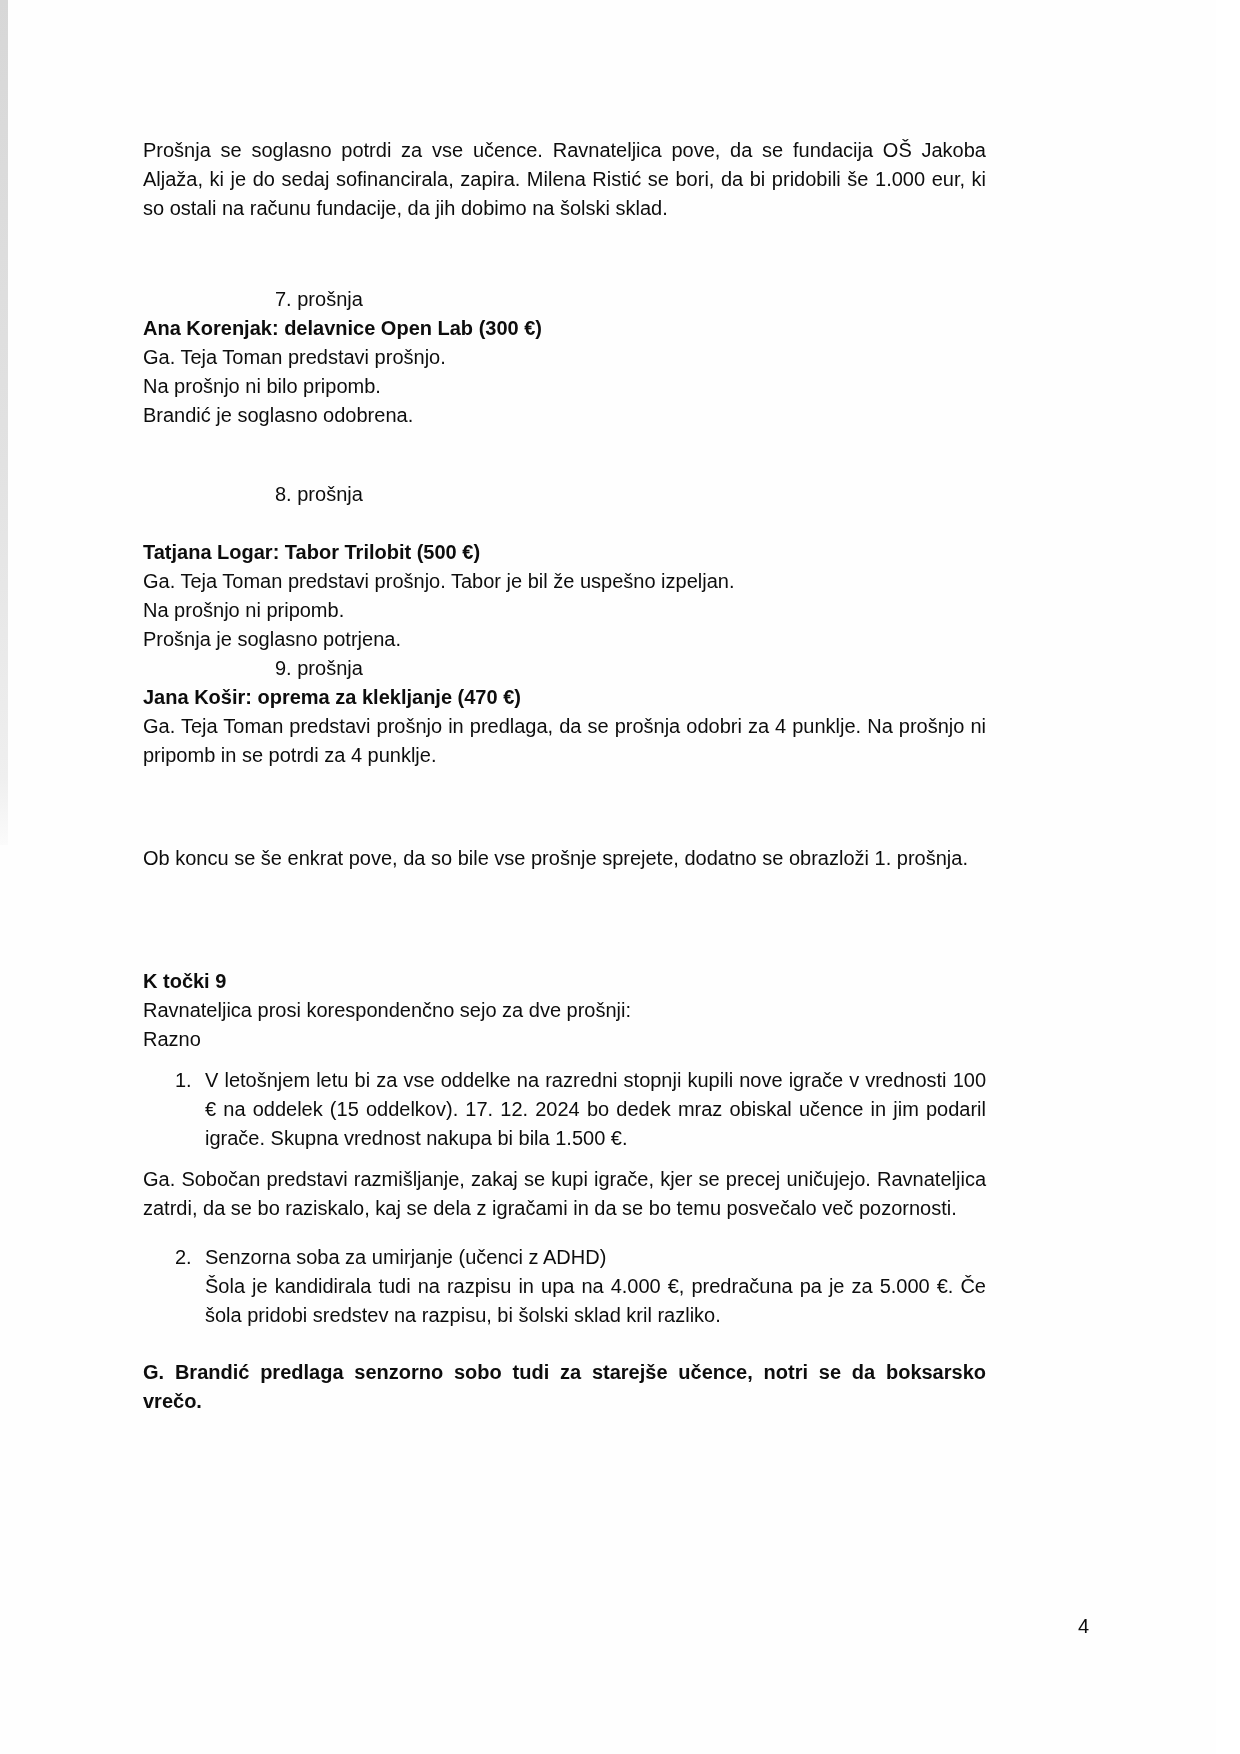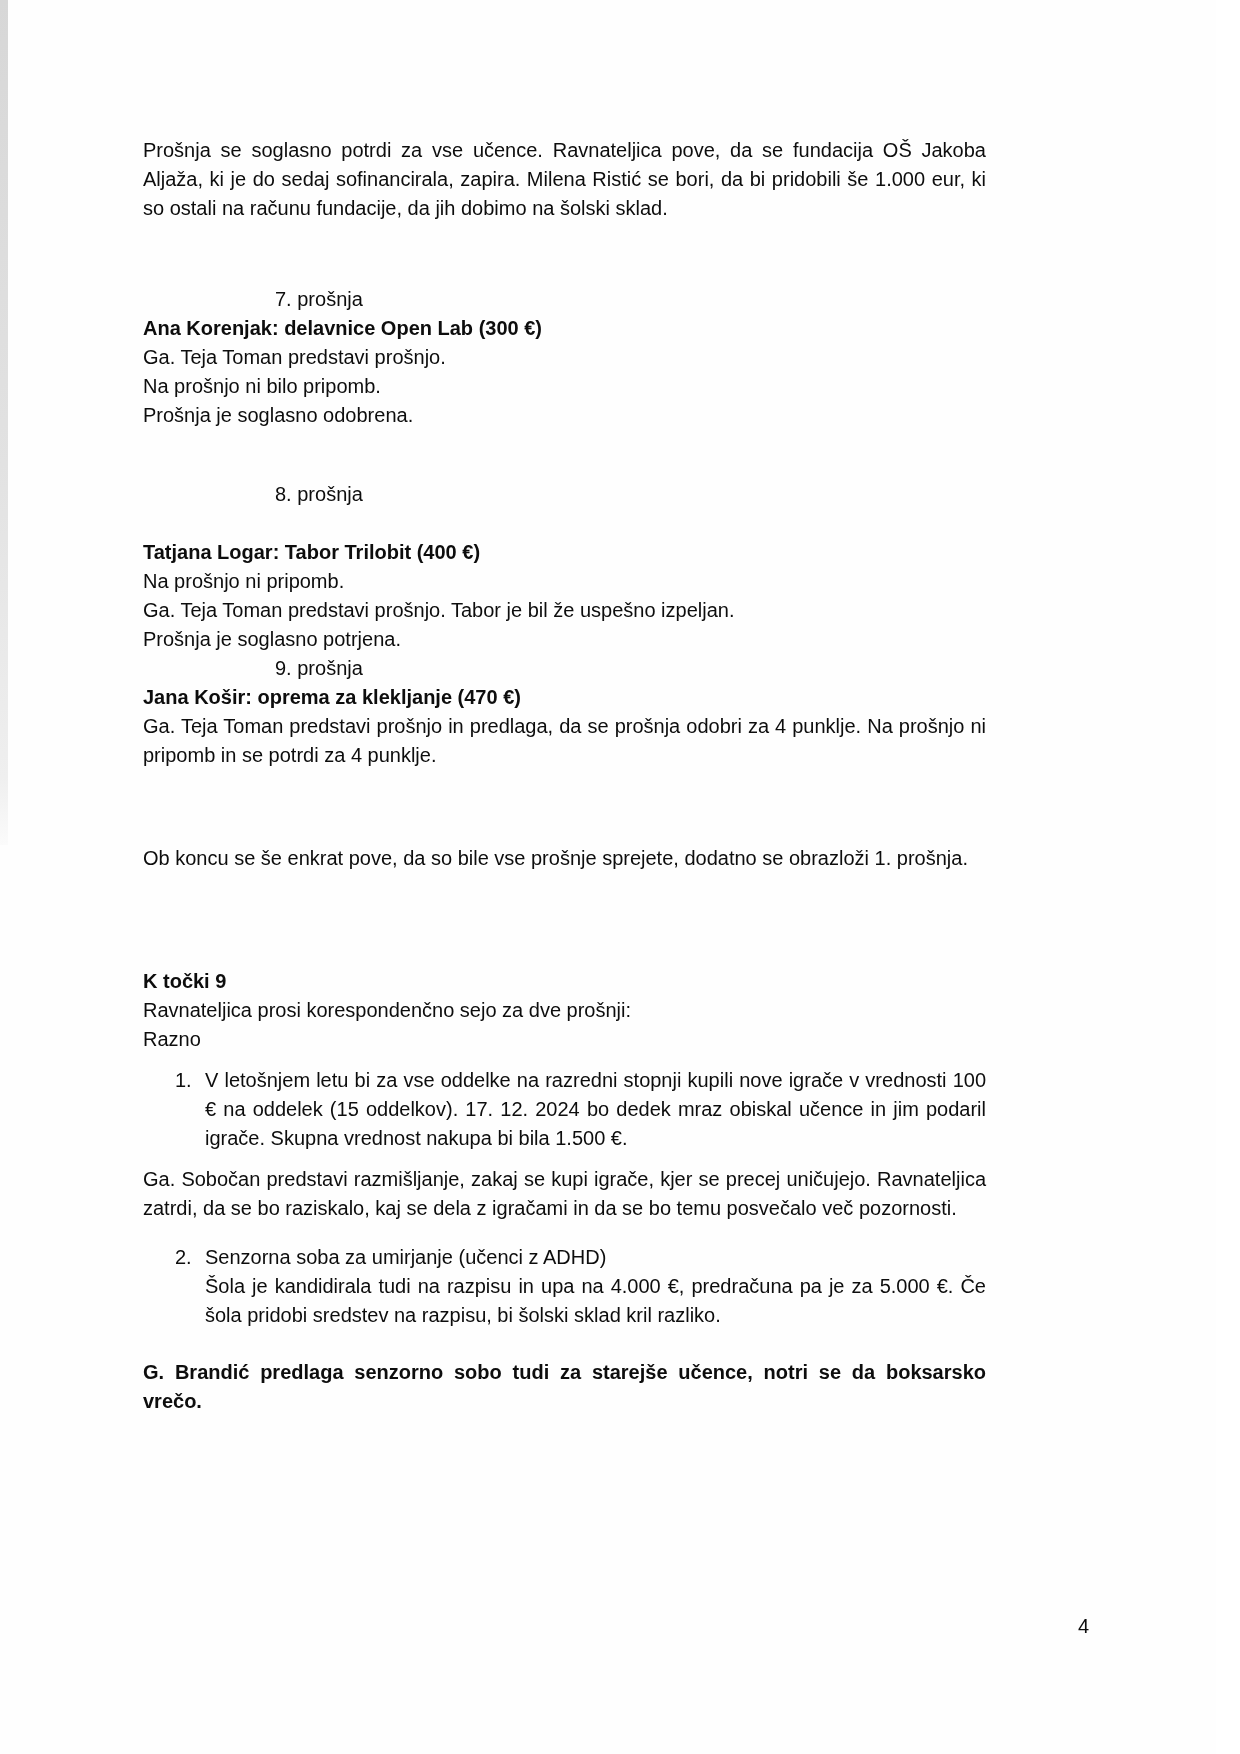--- a/index.html
+++ b/index.html
@@ -72,26 +72,26 @@
   <div class="scan-band"></div>
 
   <div class="content">
 
     <p class="para justify">Prošnja se soglasno potrdi za vse učence. Ravnateljica pove, da se fundacija OŠ Jakoba Aljaža, ki je do sedaj sofinancirala, zapira. Milena Ristić se bori, da bi pridobili še 1.000 eur, ki so ostali na računu fundacije, da jih dobimo na šolski sklad.</p>
 
     <div class="req-label mt62">7. prošnja</div>
     <div class="bold-line">Ana Korenjak: delavnice Open Lab (300 €)</div>
     <div class="line">Ga. Teja Toman predstavi prošnjo.</div>
     <div class="line">Na prošnjo ni bilo pripomb.</div>
-    <div class="line">Prošnja je soglasno odobrena.</div>
+    <div class="line">Brandić je soglasno odobrena.</div>
 
     <div class="req-label mt34">8. prošnja</div>
-    <div class="bold-line mt29">Tatjana Logar: Tabor Trilobit (400 €)</div>
+    <div class="bold-line mt29">Tatjana Logar: Tabor Trilobit (500 €)</div>
+    <div class="line">Ga. Teja Toman predstavi prošnjo. Tabor je bil že uspešno izpeljan.</div>
     <div class="line">Na prošnjo ni pripomb.</div>
-    <div class="line">Ga. Teja Toman predstavi prošnjo. Tabor je bil že uspešno izpeljan.</div>
     <div class="line">Prošnja je soglasno potrjena.</div>
 
     <div class="req-label mt30">9. prošnja</div>
     <div class="bold-line">Jana Košir: oprema za klekljanje (470 €)</div>
     <p class="para justify">Ga. Teja Toman predstavi prošnjo in predlaga, da se prošnja odobri za 4 punklje. Na prošnjo ni pripomb in se potrdi za 4 punklje.</p>
 
     <p class="para justify mt74">Ob koncu se še enkrat pove, da so bile vse prošnje sprejete, dodatno se obrazloži 1. prošnja.</p>
 
     <div class="bold-line mt94">K točki 9</div>
     <div class="line">Ravnateljica prosi korespondenčno sejo za dve prošnji:</div>

